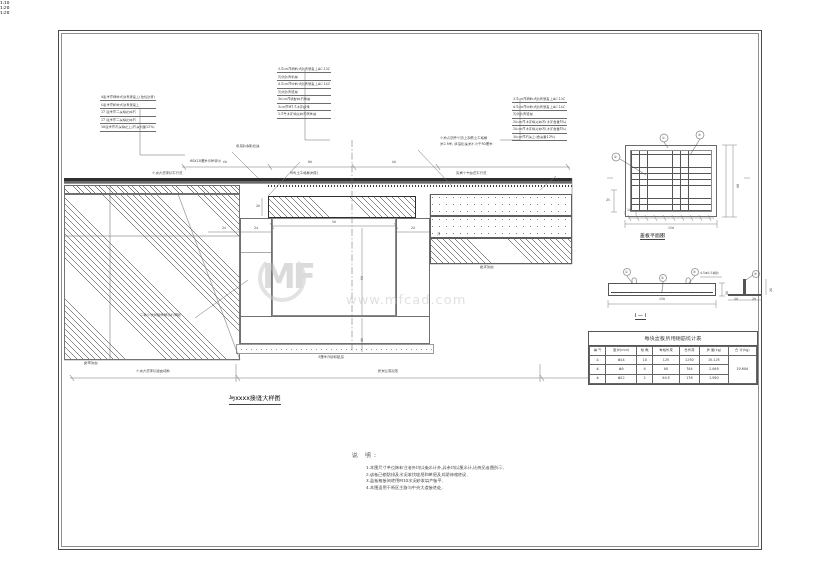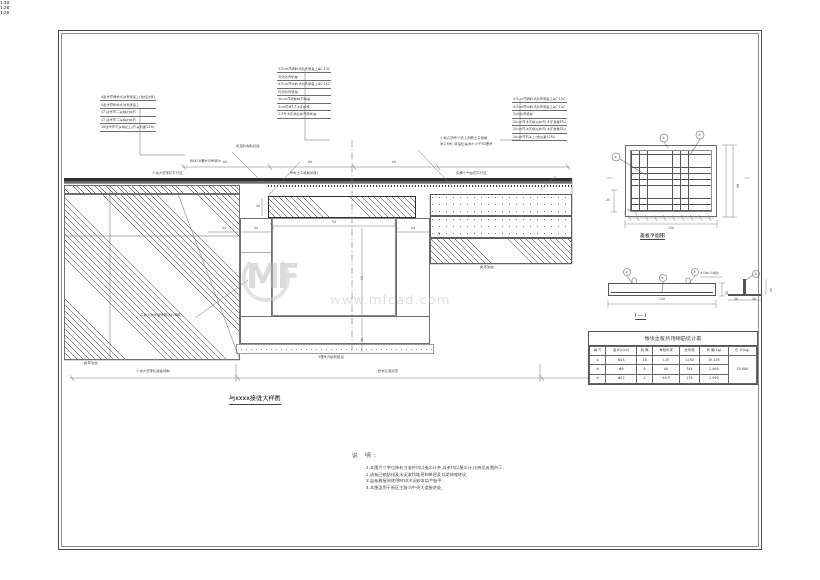--- a/index.html
+++ b/index.html
@@ -84,21 +84,21 @@
       color:#3a3a3a;text-align:center;font-weight:normal;
       padding:2.4px 0;line-height:1;}
 
   
   .notes{position:absolute;left:352px;top:452px;}
   .notes .ttl{font-size:5.6px;color:#333;letter-spacing:3px;margin-bottom:5px;}
   .notes li{font-size:4.2px;color:#3a3a3a;line-height:1.55;list-style:none;}
   .notes ol{margin:0;padding:0 0 0 14px;}
 
   
-  .wm{position:absolute;left:246px;top:252px;width:268px;height:62px;
+  .wm{position:absolute;left:262px;top:252px;width:268px;height:62px;
       opacity:.5;pointer-events:none;}
   .wm .mf{position:absolute;left:0;top:4px;font-size:34px;font-weight:bold;
       color:#b9b9b9;font-family:"DejaVu Sans",sans-serif;letter-spacing:-3px;}
   .wm .cn{position:absolute;left:72px;top:2px;font-size:33px;font-weight:bold;
       color:#b0b0b0;letter-spacing:2px;}
   .wm .url{position:absolute;left:84px;top:40px;font-size:13px;
       color:#c3c3c3;font-family:"DejaVu Sans",sans-serif;letter-spacing:1px;}
   .wm .ring{position:absolute;left:-4px;top:2px;width:40px;height:40px;
       border:4px solid #c6c6c6;border-radius:50%;border-top-color:transparent;}
 

